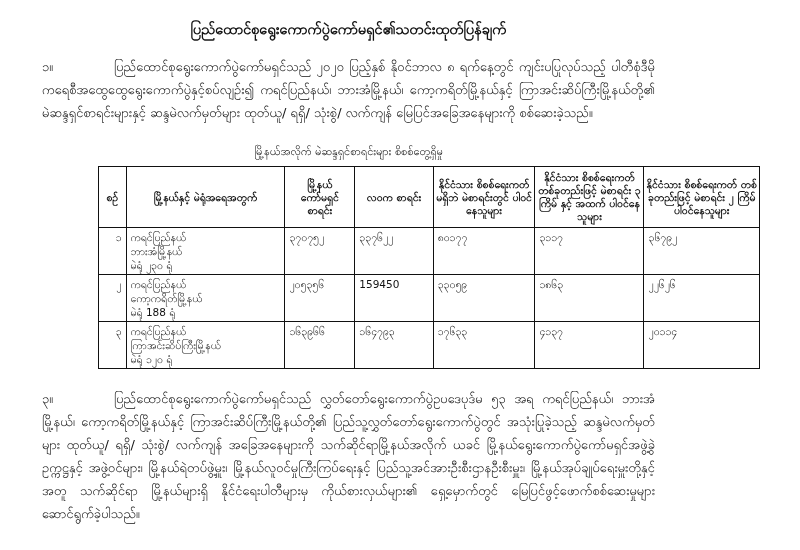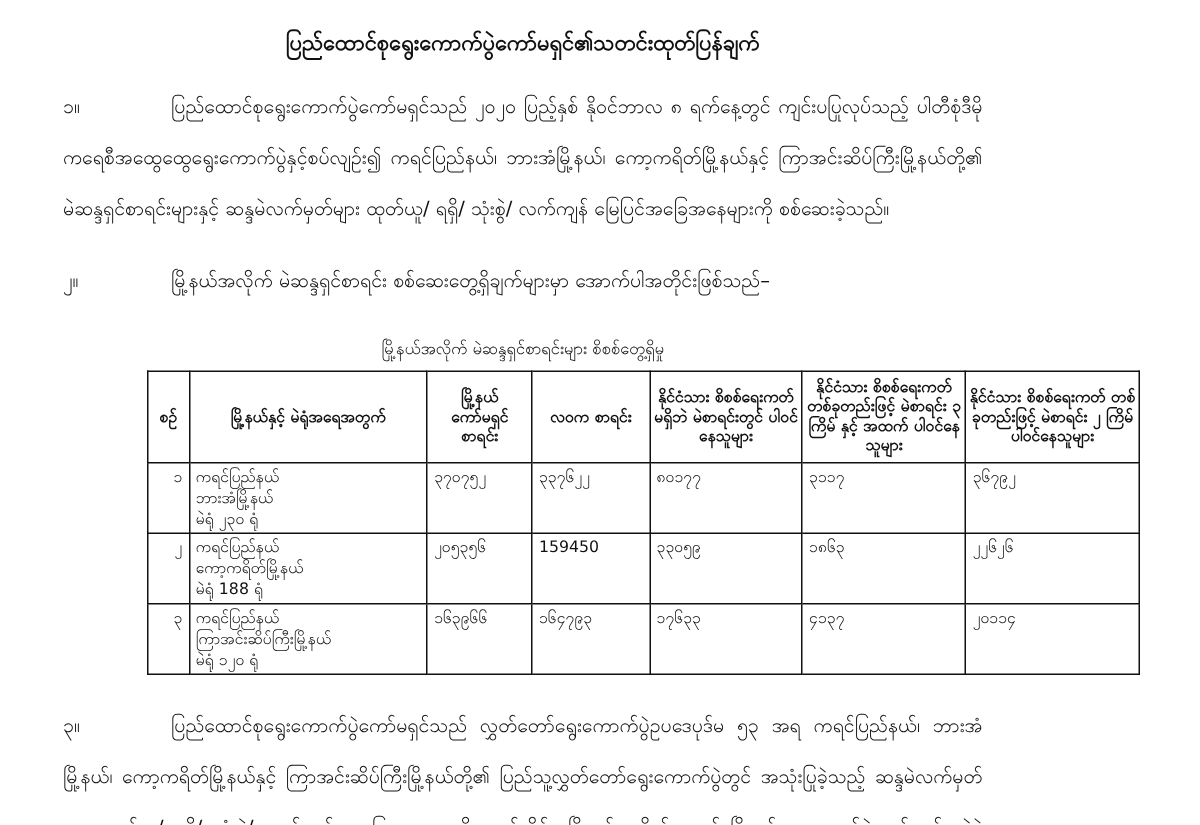--- a/index.html
+++ b/index.html
@@ -17,21 +17,21 @@
   }
   .title{
     text-align:center;
     font-weight:bold;
     font-size:14.5px;
     line-height:23px;
   }
   .para{
     margin-top:14px;
     font-size:13px;
-    line-height:34px;
+    line-height:23px;
     text-align:justify;
   }
   .para-num{
     display:inline-block;
     width:72px;
   }
   .caption{
     text-align:center;
     font-weight:normal;
     font-size:11px;
@@ -65,21 +65,20 @@
 </style>
 </head>
 <body>
 
 <div class="page">
 
   <div class="title">ပြည်ထောင်စုရွေးကောက်ပွဲကော်မရှင်၏သတင်းထုတ်ပြန်ချက်</div>
 
   <div class="para"><span class="para-num">၁။</span><span>ပြည်ထောင်စုရွေးကောက်ပွဲကော်မရှင်သည် ၂၀၂၀ ပြည့်နှစ် နိုဝင်ဘာလ ၈ ရက်နေ့တွင် ကျင်းပပြုလုပ်သည့် ပါတီစုံဒီမိုကရေစီအထွေထွေရွေးကောက်ပွဲနှင့်စပ်လျဉ်း၍ ကရင်ပြည်နယ်၊ ဘားအံမြို့နယ်၊ ကော့ကရိတ်မြို့နယ်နှင့် ကြာအင်းဆိပ်ကြီးမြို့နယ်တို့၏ မဲဆန္ဒရှင်စာရင်းများနှင့် ဆန္ဒမဲလက်မှတ်များ ထုတ်ယူ/ ရရှိ/ သုံးစွဲ/ လက်ကျန် မြေပြင်အခြေအနေများကို စစ်ဆေးခဲ့သည်။</span></div>
 
-  <div class="para"><span class="para-num">၂။</span><span>မြို့နယ်အလိုက် မဲဆန္ဒရှင်စာရင်း စစ်ဆေးတွေ့ရှိချက်များမှာ အောက်ပါအတိုင်းဖြစ်သည်–</span></div>
 
   <div class="caption">မြို့နယ်အလိုက် မဲဆန္ဒရှင်စာရင်းများ စိစစ်တွေ့ရှိမှု</div>
 
   <table class="data">
     <colgroup>
       <col class="c1">
         <col class="c2">
         <col class="c3">
         <col class="c4">
       <col class="c5">

